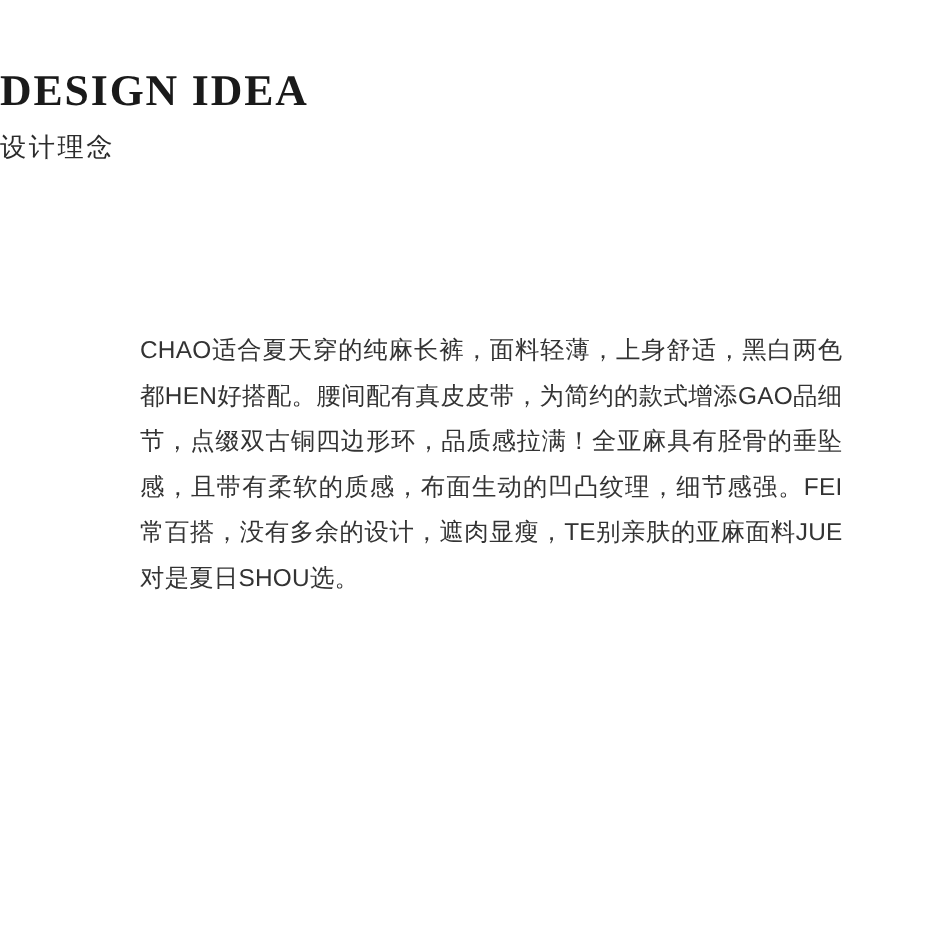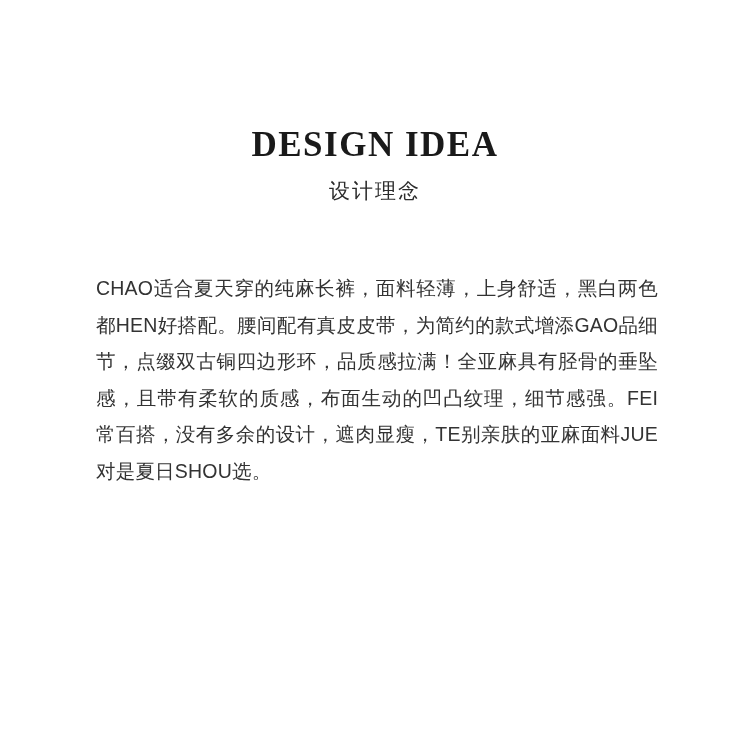--- a/index.html
+++ b/index.html
@@ -14,44 +14,43 @@
     color: #000000;
     overflow: hidden;
   }
   .page {
     position: relative;
     width: 750px;
     height: 750px;
     box-sizing: border-box;
   }
   .header {
-    text-align: center;
-    padding-top: 100px;
-    margin-top: 24px;
+    text-align: left;
+    padding-top: 52px;
   }
   .title-en {
     font-family: "Liberation Serif", serif;
     font-size: 35px;
     font-weight: 700;
     letter-spacing: 1.5px;
     color: #1a1a1a;
     line-height: 1.2;
     margin: 0;
   }
   .title-cn {
     font-family: Liberation Mono, monospace;
     font-size: 21px;
     font-weight: 400;
     letter-spacing: 2px;
     color: #2b2b2b;
     margin: 14px 0 0 0;
     line-height: 1.2;
   }
   .body-copy {
-    margin: 0;
+    margin: 16px;
     padding: 0;
     position: absolute;
     top: 246px;
     left: 96px;
     width: 562px;
     font-family: "Liberation Sans", sans-serif;
     font-size: 19.5px;
     line-height: 36.5px;
     color: #333333;
     letter-spacing: 0.2px;

